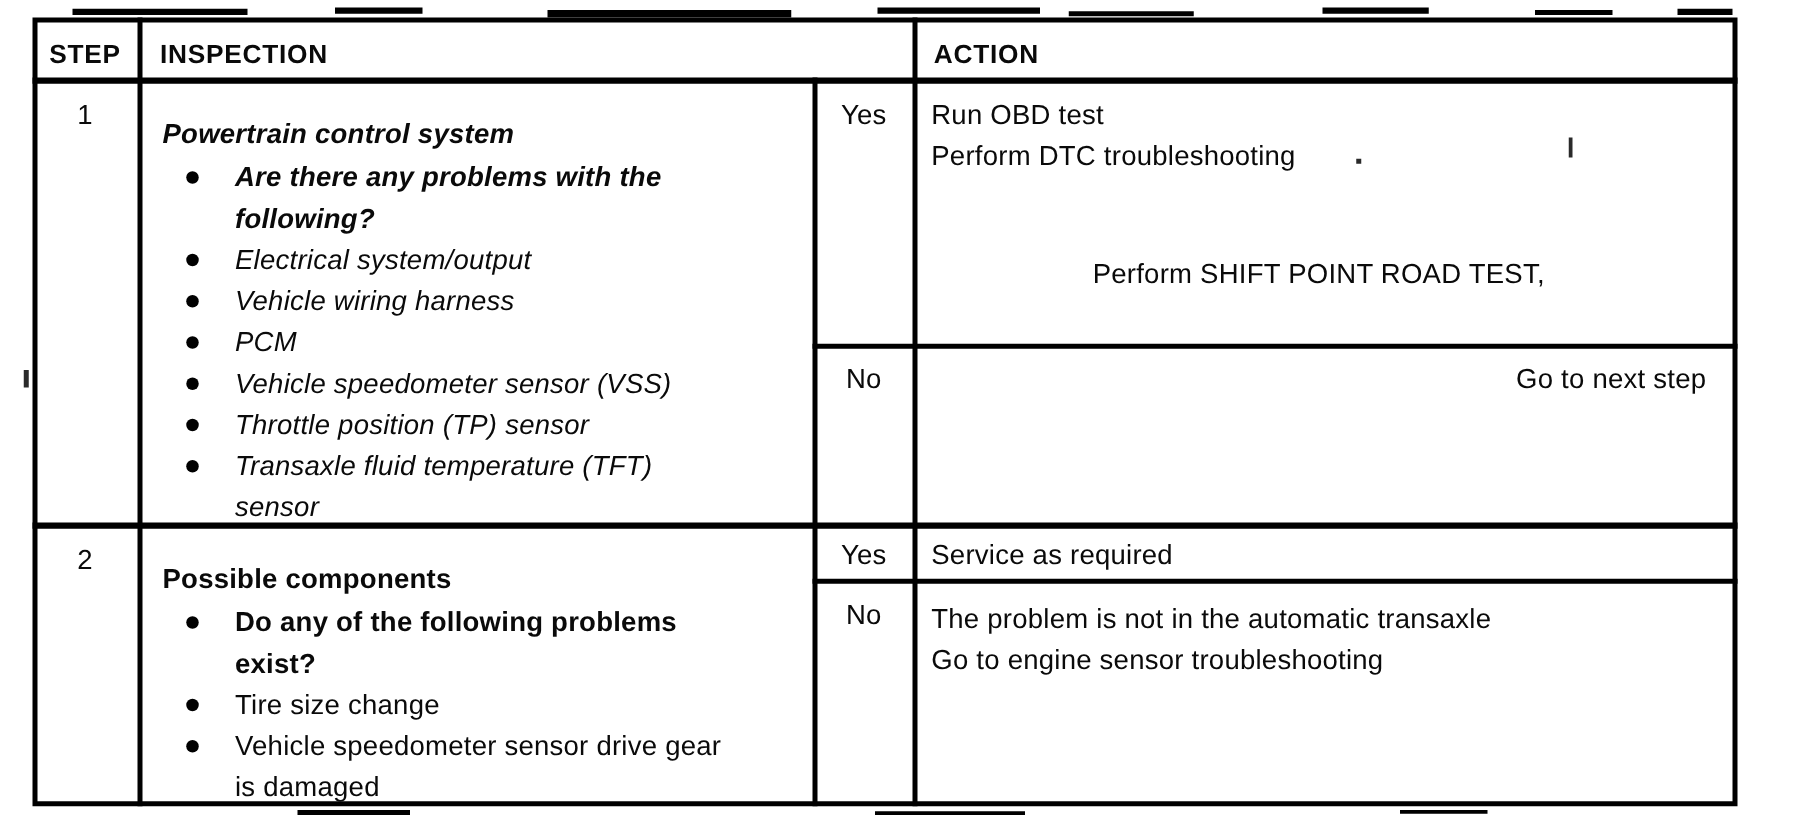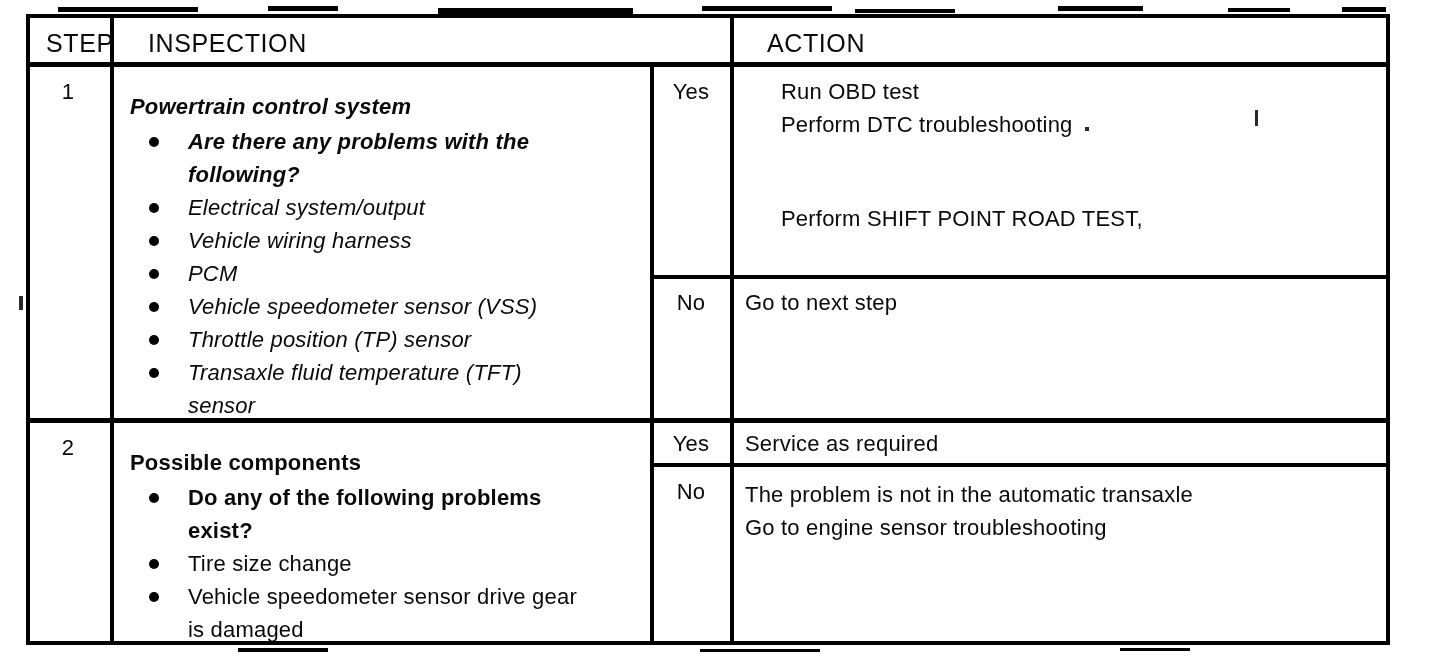--- a/index.html
+++ b/index.html
@@ -24,21 +24,21 @@
   .v-step   { left: 110px; top: 14px;  width: 4px;  height: 631px; }
   .v-yesno  { left: 650px; top: 62px;  width: 4px;  height: 583px; }
   .v-action { left: 730px; top: 14px;  width: 4px;  height: 631px; }
   .h-header { left: 26px;  top: 62px;  width: 1364px; height: 5px; }
   .h-r1split{ left: 650px; top: 275px; width: 740px;  height: 4px; }
   .h-rowdiv { left: 26px;  top: 418px; width: 1364px; height: 5px; }
   .h-r2split{ left: 650px; top: 463px; width: 740px;  height: 4px; }
 
   
   .cell { position: absolute; font-size: 22px; line-height: 33px; letter-spacing: 0.2px; }
-  .hdr  { font-weight: normal; font-size: 25px; letter-spacing: 0.6px; padding-left: 20px; }
+  .hdr  { font-weight: bold; font-size: 21px; letter-spacing: 0.6px; }
   .center { text-align: center; }
   .bold { font-weight: bold; }
 
   .hdr-step   { left: 26px;  top: 27px; width: 84px; }
   .hdr-insp   { left: 128px; top: 27px; }
   .hdr-action { left: 747px; top: 27px; }
 
   .step1 { left: 26px; top: 75px;  width: 84px; }
   .step2 { left: 26px; top: 431px; width: 84px; }
 
@@ -54,23 +54,23 @@
     margin: 12px 0 0 19px;
   }
   .bullet-text { width: 400px; margin-left: 29px; }
 
   .yes1 { left: 652px; top: 75px;  width: 78px; }
   .no1  { left: 652px; top: 286px; width: 78px; }
   .yes2 { left: 652px; top: 427px; width: 78px; }
   .no2  { left: 652px; top: 475px; width: 78px; }
 
   .act { left: 745px; width: 620px; }
-  .a1  { top: 75px; margin-left: 36px; }
-  .a1 .gap-line { margin-top: 61px; }
-  .a1-no { top: 286px; }
+  .a1  { top: 75px; }
+  .a1 .gap-line { margin-top: 61px; text-align: center; }
+  .a1-no { top: 286px; text-align: right; }
   .a2-yes { top: 427px; }
   .a2-no  { top: 478px; }
 
   
   .art { position: absolute; background: #000; }
   .art.faint { background: #2a2a2a; }
 </style>
 </head>
 <body>
 

